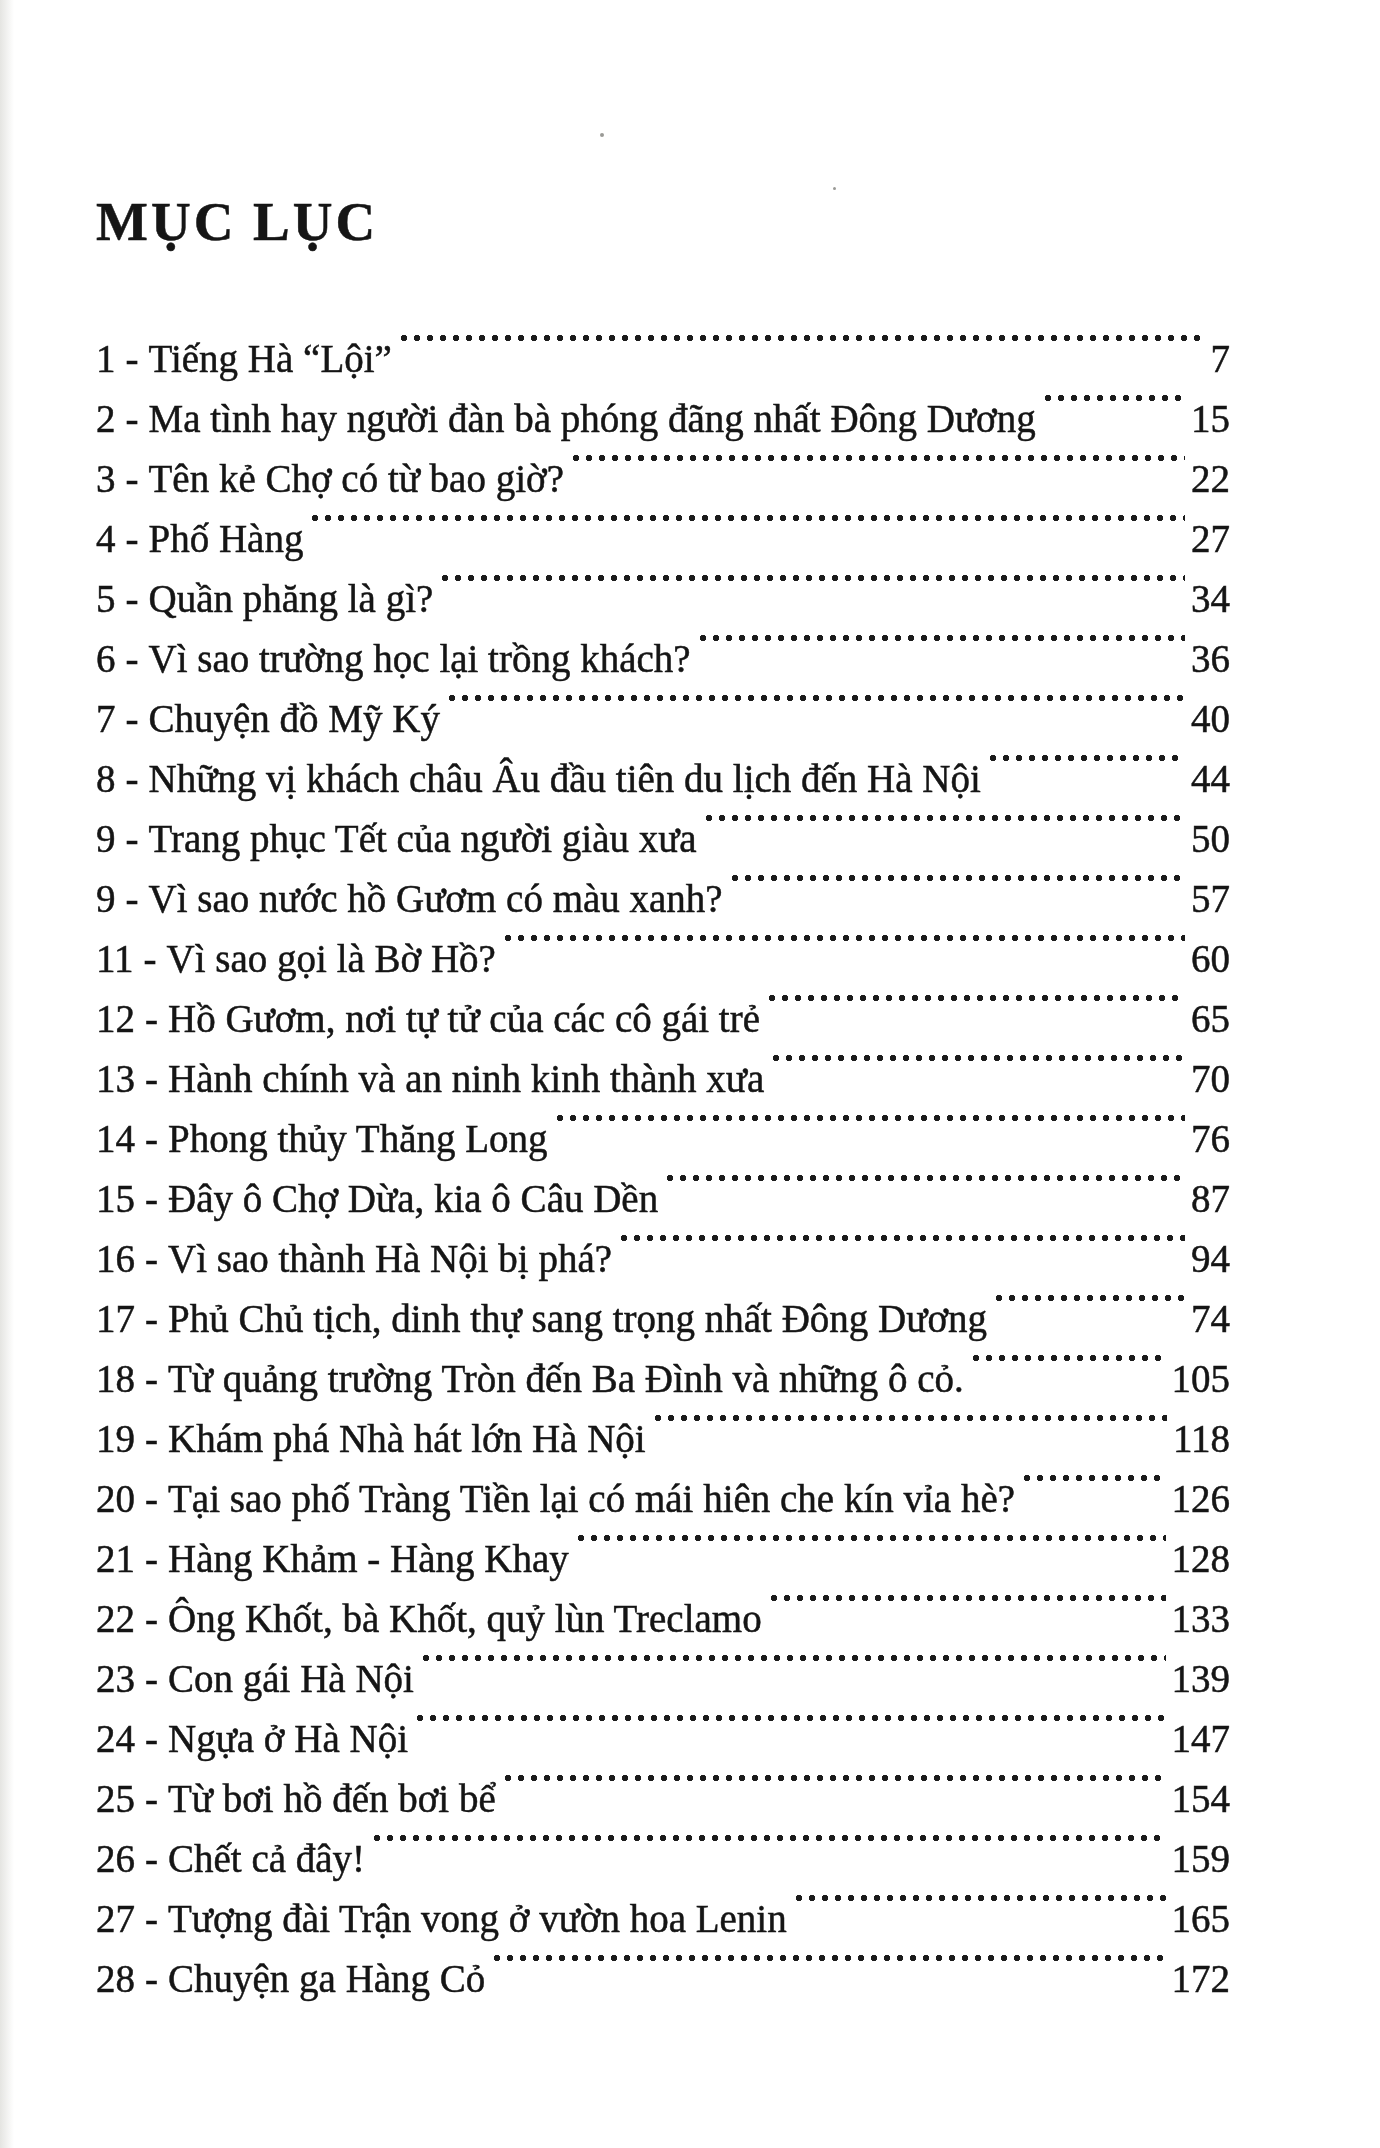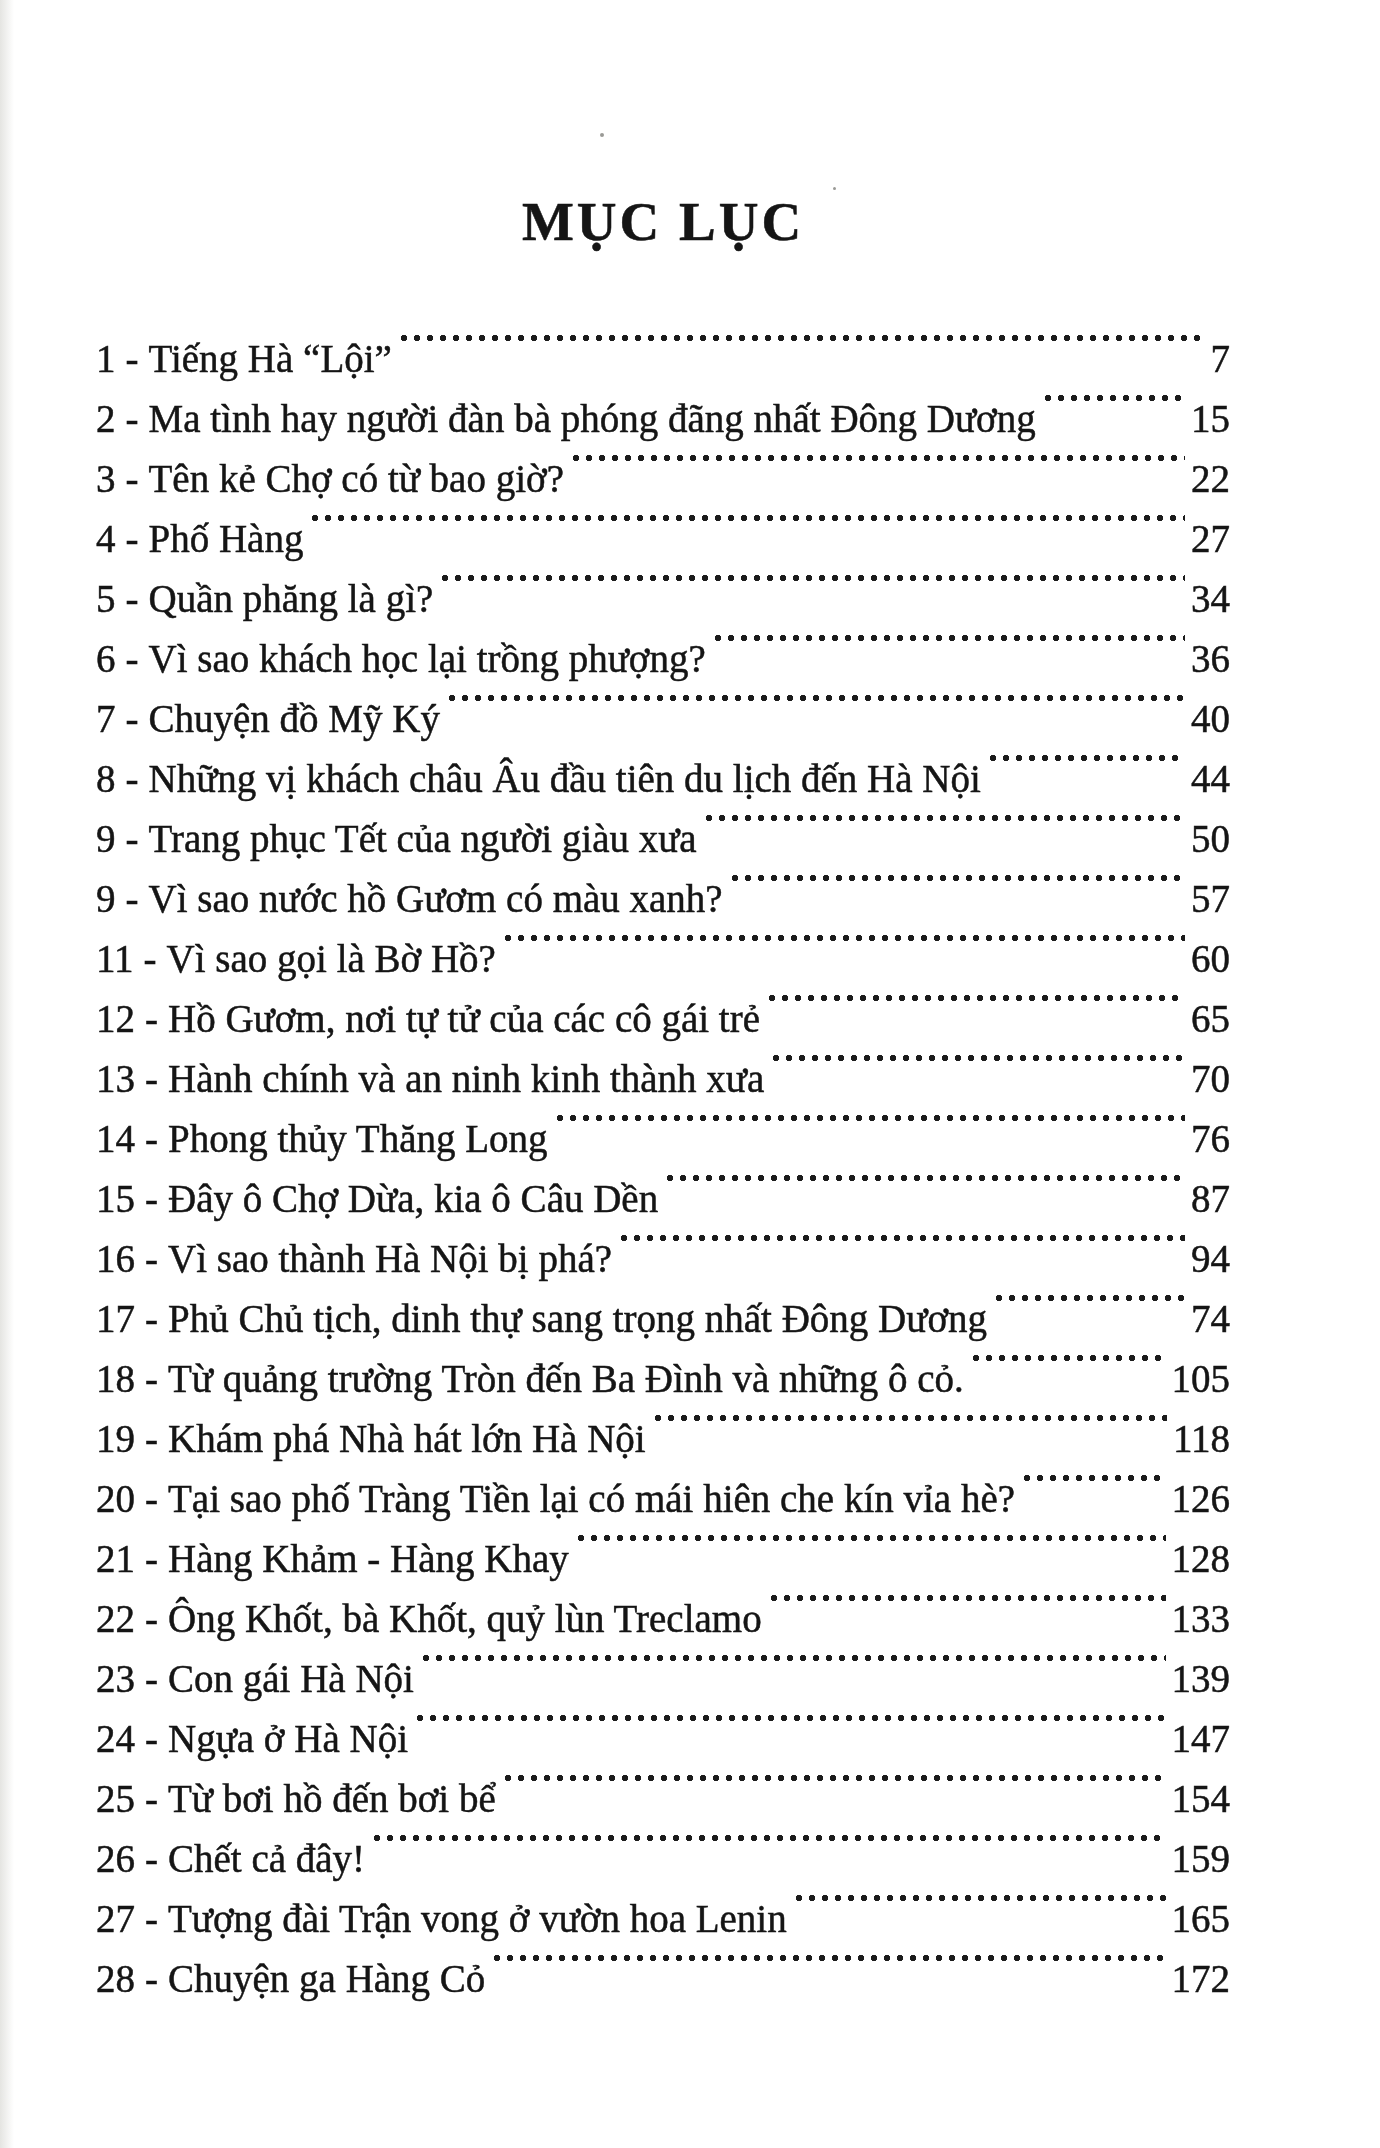--- a/index.html
+++ b/index.html
@@ -17,21 +17,20 @@
     position:absolute;left:0;top:0;bottom:0;width:14px;
     background:linear-gradient(to right,#dcdcd8,rgba(255,255,255,0));
     opacity:.75;
   }
   .speck{position:absolute;background:#9a9a96;border-radius:50%;}
   .speck.s1{left:600px;top:133px;width:4px;height:4px;}
   .speck.s2{left:833px;top:187px;width:3px;height:3px;}
   .doc-title{
     margin:0 150px 0 96px;
     padding-top:188px;
-    text-align:center;
     font-size:55px;
     line-height:1.25;
     letter-spacing:3px;
     white-space:nowrap;
   }
   .toc{
     margin:40px 150px 0 96px;
   }
   .toc-row{
     display:flex;
@@ -99,21 +98,21 @@
       <div class="toc-row">
     <span class="entry-number">5</span>
     <span class="entry-separator">-</span>
     <span class="entry-title">Quần phăng là gì?</span>
     <span class="dot-leader"></span>
     <span class="entry-page">34</span>
   </div>
       <div class="toc-row">
     <span class="entry-number">6</span>
     <span class="entry-separator">-</span>
-    <span class="entry-title">Vì sao khách học lại trồng phượng?</span>
+    <span class="entry-title">Vì sao trường học lại trồng khách?</span>
     <span class="dot-leader"></span>
     <span class="entry-page">36</span>
   </div>
       <div class="toc-row">
     <span class="entry-number">7</span>
     <span class="entry-separator">-</span>
     <span class="entry-title">Chuyện đồ Mỹ Ký</span>
     <span class="dot-leader"></span>
     <span class="entry-page">40</span>
   </div>

